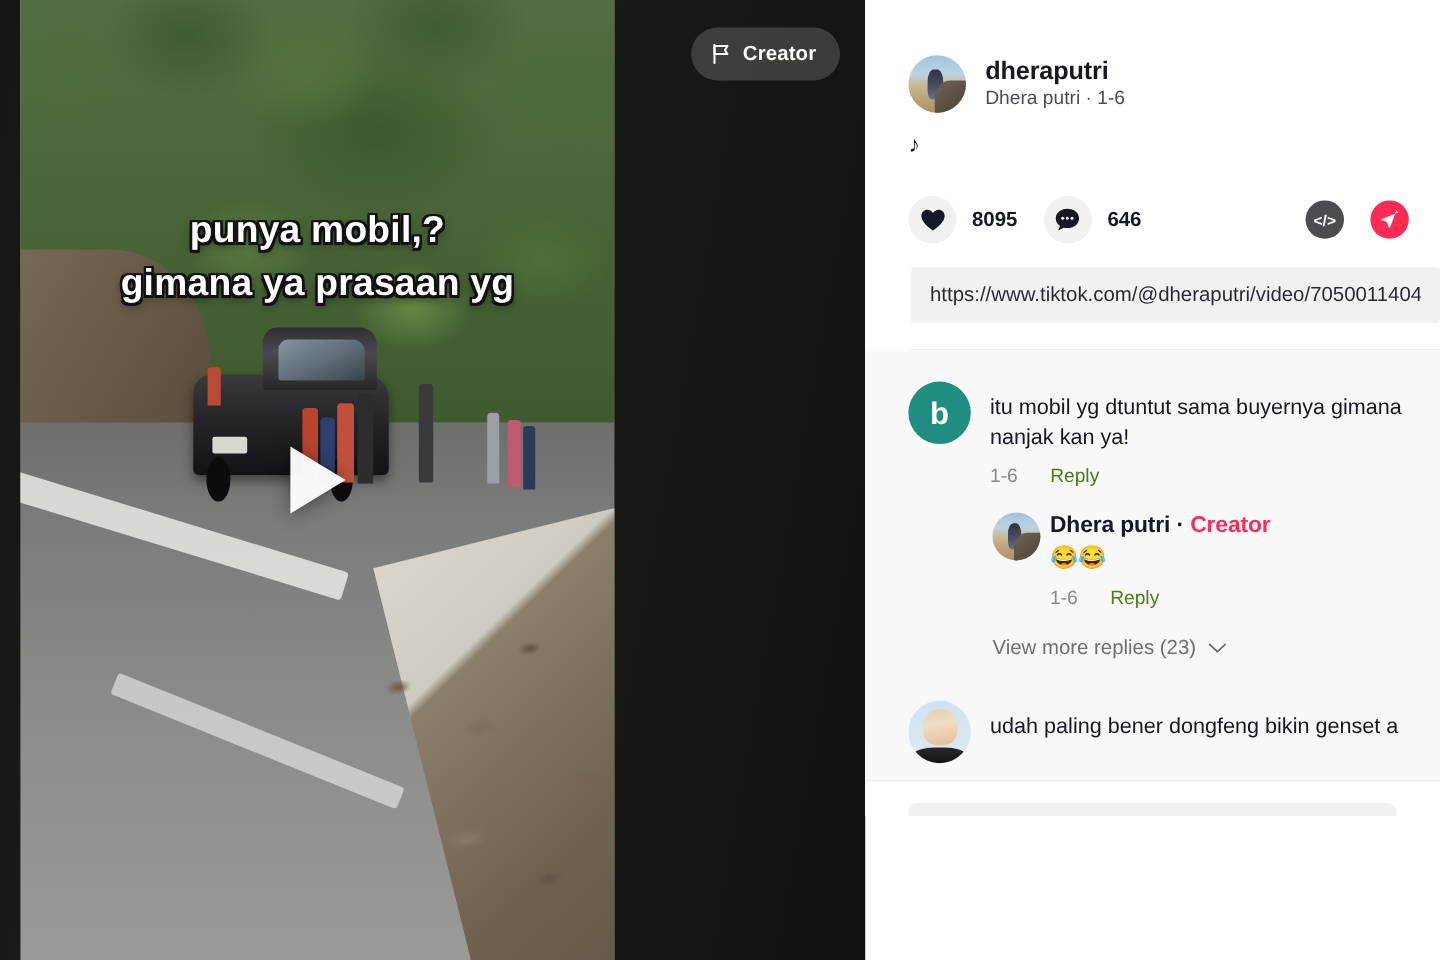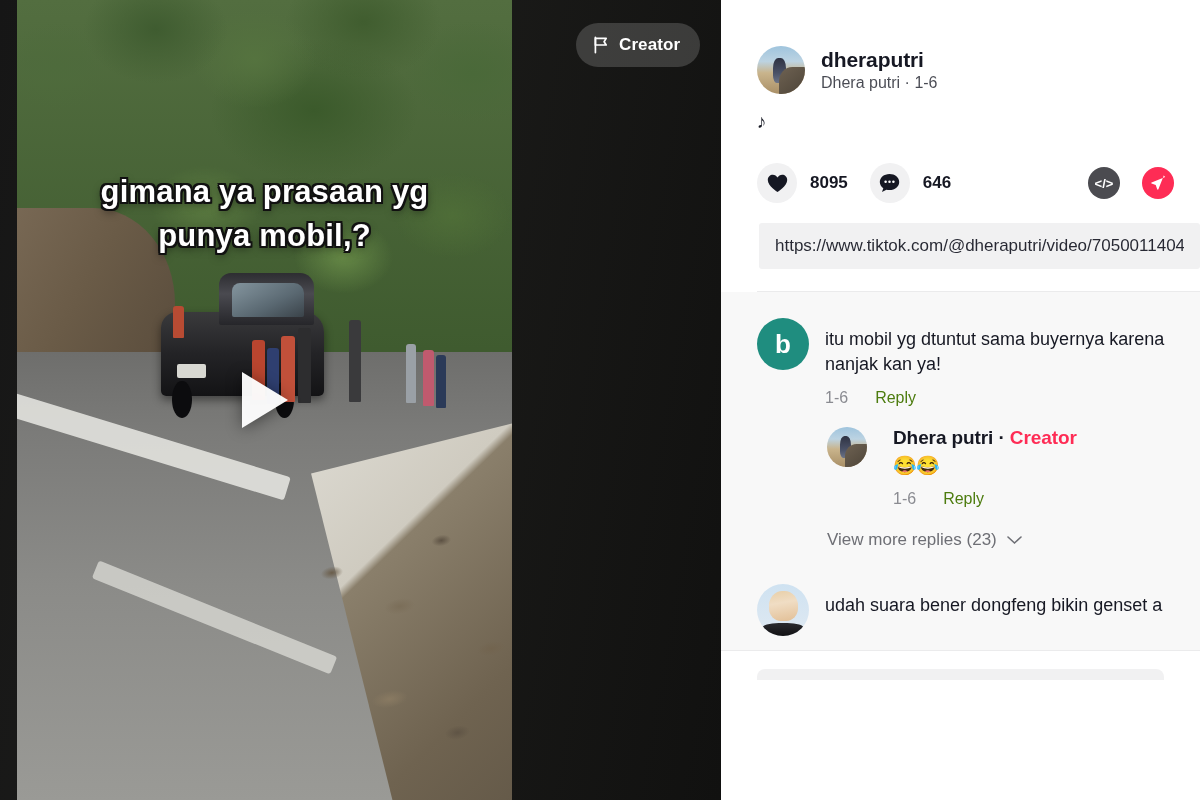--- a/index.html
+++ b/index.html
@@ -254,21 +254,21 @@
   }
   .c-body { flex:1; padding-top:2px; min-width:0; }
   .c-name { font-size:19px; font-weight:700; color:#161823; letter-spacing:-.1px; cursor:pointer; }
   .c-text { margin-top:7px; font-size:18px; color:#161823; line-height:1.38; white-space:nowrap; }
   .c-text.wrapped { white-space:normal; }
   .c-foot { margin-top:12px; display:flex; align-items:center; gap:27px; }
   .c-date { font-size:16px; color:#8a8b91; }
   .c-reply { font-size:16px; color:#4d7c0f; cursor:pointer; }
 
   .reply-block { margin-top:20px; margin-left:70px; }
-  .reply { display:flex; gap:26px; }
+  .reply { display:flex; gap:8px; }
   .r-avatar {
     width:40px; height:40px; border-radius:50%; flex:none; overflow:hidden;
     position:relative; cursor:pointer;
     background: linear-gradient(180deg,#9fc4dd 0%,#bcd3e2 30%,#c9b48c 55%,#a98f66 100%);
   }
   .r-avatar::before {
     content:""; position:absolute; left:32%; top:24%;
     width:28%; height:54%; border-radius:40% 40% 30% 30%;
     background: linear-gradient(180deg,#2e3242 0%,#4a5166 60%,#6b7387 100%);
   }
@@ -328,22 +328,22 @@
       <div class="person p1"></div>
       <div class="person p2"></div>
       <div class="person p3"></div>
       <div class="person p4"></div>
       <div class="person p5"></div>
       <div class="person p6"></div>
       <div class="person p7"></div>
       <div class="person p8"></div>
 
       <div class="video-caption">
+        <span>punya mobil,?</span>
         <span>gimana ya prasaan yg</span>
-        <span>punya mobil,?</span>
       </div>
 
       <div class="play-button"></div>
     </div>
 
     <div class="report-btn">
       <span>
         <svg width="17" height="18" viewBox="0 0 17 18" fill="none">
           <path d="M2.4 1.4v15.2" stroke="#fff" stroke-width="1.7" stroke-linecap="round"></path>
           <path d="M2.4 2.4h10.8l-2.1 3.3 2.1 3.3H2.4z" stroke="#fff" stroke-width="1.7" stroke-linejoin="round" fill="none"></path>
@@ -417,21 +417,21 @@
       </div>
 
       <div class="meta-divider"></div>
     </div>
 
     <div class="comments-area">
 
       <div class="comment">
         <div class="c-avatar letter">b</div>
         <div class="c-body">
-          <div class="c-text wrapped">itu mobil yg dtuntut sama buyernya karena nanjak kan ya!</div>
+          <div class="c-text wrapped">itu mobil yg dtuntut sama buyernya gimana nanjak kan ya!</div>
           <div class="c-foot">
             <span class="c-date">1-6</span>
             <span class="c-reply">Reply</span>
           </div>
         </div>
       </div>
 
       <div class="reply-block">
         <div class="reply">
           <div class="r-avatar"></div>
@@ -455,21 +455,21 @@
         <span>
           <svg width="15" height="9" viewBox="0 0 15 9">
             <path d="M1 1l6.5 6L14 1" stroke="#6e6f75" stroke-width="1.6" fill="none" stroke-linecap="round"></path>
           </svg>
         </span>
       </div>
 
       <div class="comment comment-block-2">
         <div class="c-avatar photo-blonde"></div>
         <div class="c-body">
-          <div class="c-text">udah suara bener dongfeng bikin genset a</div>
+          <div class="c-text">udah paling bener dongfeng bikin genset a</div>
         </div>
       </div>
 
       <div class="composer-bar">
         <div class="composer-pill"></div>
       </div>
     </div>
   </div>
 </div>
 

